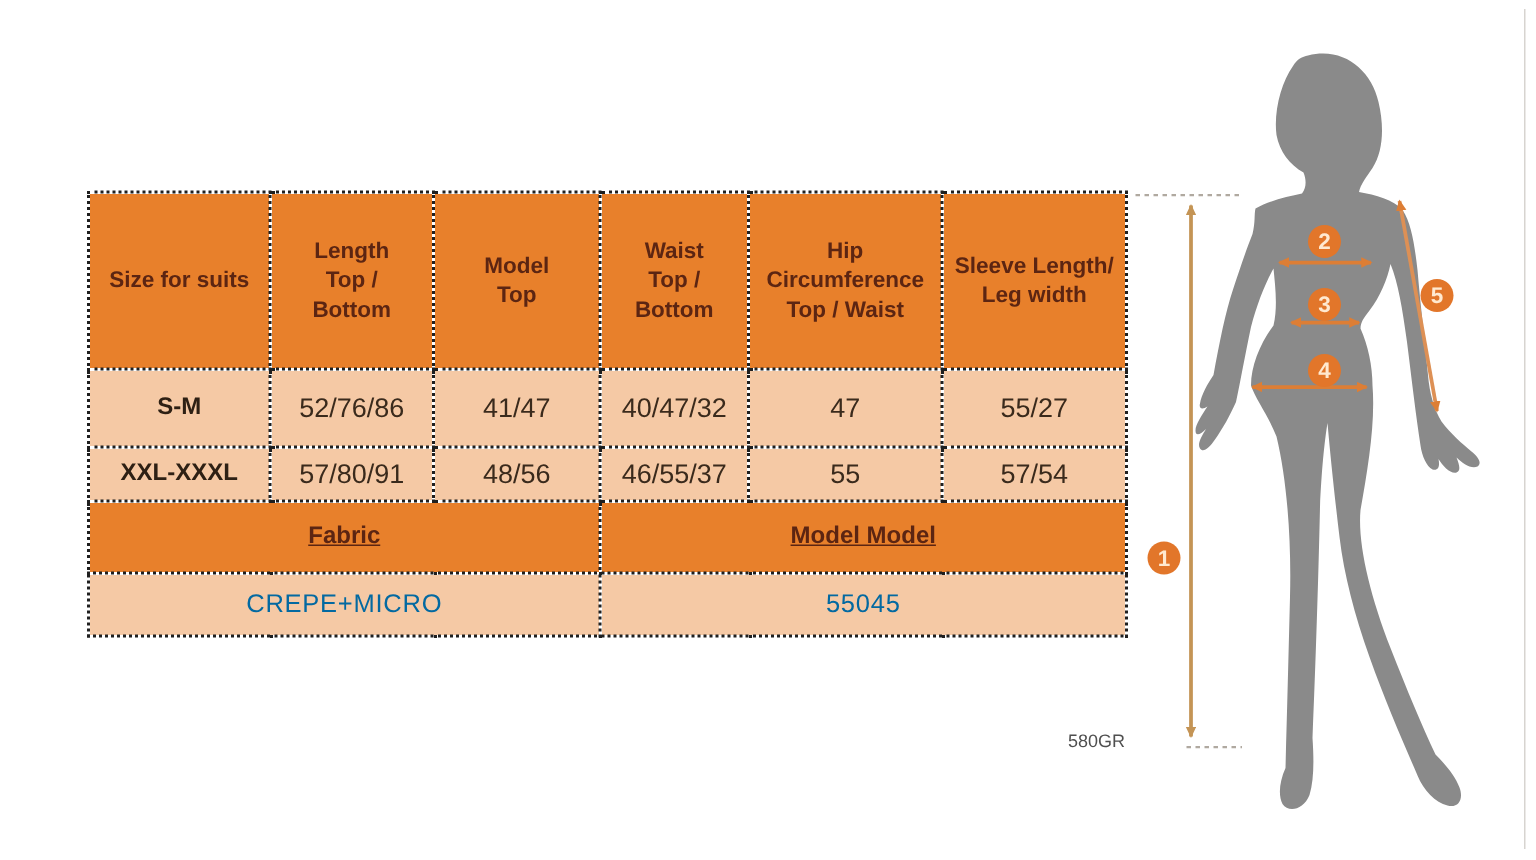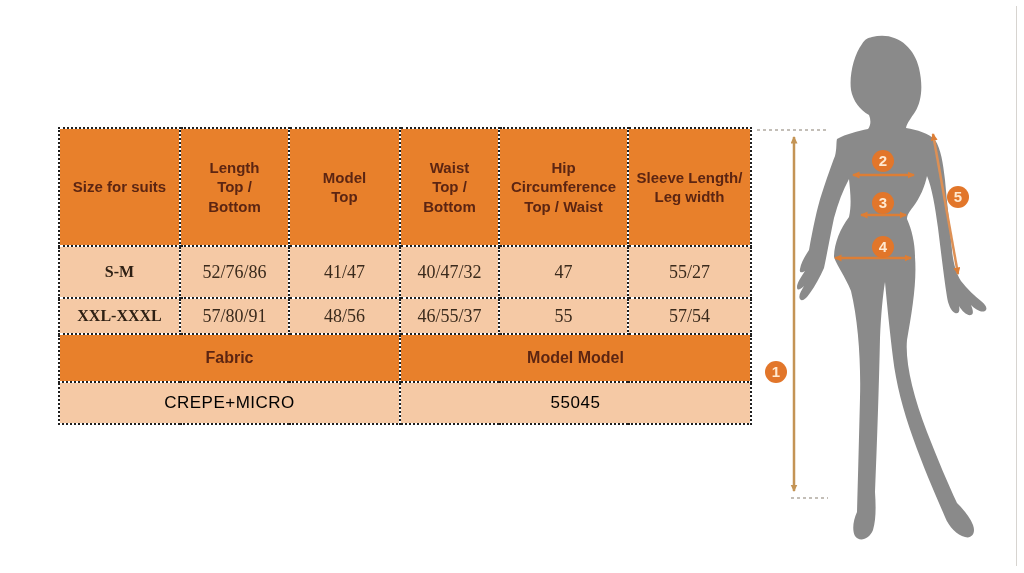--- a/index.html
+++ b/index.html
@@ -14,27 +14,27 @@
   }
   .size-table td{
     border:2px dotted #1f1f1f;
     text-align:center;vertical-align:middle;
     padding:2px 4px;overflow:hidden;
   }
   .hdr{
     background:#E8802B;color:#5C2512;font-weight:bold;font-size:15px;
     line-height:1.3;white-space:pre-line;height:112px;
   }
-  .datarow td{background:#F5C9A5;color:#3A2A1C;font-size:18px;font-family:Liberation Serif, serif;}
+  .datarow td{background:#F5C9A5;color:#3A2A1C;font-size:18px;}
   .datarow td.sizecell{font-weight:bold;font-size:16px;color:#2E2014;}
   .r1{height:52px}.r2{height:50px}.r3{height:36px}
   .labelrow td{
-    background:#E8802B;color:#5C2512;font-weight:bold;font-size:16px;height:42px;
+    background:#E8802B;color:#5C2512;font-weight:bold;font-size:16px;height:42px;text-decoration:underline;
   }
-  .valuerow td{background:#F5C9A5;color:#000000;font-size:17px;height:36px;letter-spacing:.5px;}
+  .valuerow td{background:#F5C9A5;color:#0369a1;font-size:17px;height:36px;letter-spacing:.5px;}
   .footnote{
     position:absolute;left:58px;top:487px;width:692px;text-align:right;
     font-size:12px;color:#4F4F4F;
   }
   
   #figure-svg{position:absolute;left:750px;top:18px;}
   .marker-num{
     fill:#FFE9D0;font-family:"Liberation Sans",sans-serif;font-size:15px;font-weight:bold;
     text-anchor:middle;
   }
@@ -91,20 +91,21 @@
         <td colspan="3">Fabric</td>
         <td colspan="3">Model Model</td>
       </tr>
       <tr class="valuerow">
         <td colspan="3">CREPE+MICRO</td>
         <td colspan="3">55045</td>
       </tr>
     </tbody>
   </table>
 
+  <div class="footnote">580GR</div>
 
   <svg id="figure-svg" width="274" height="553" viewBox="750 18 274 553">
     <defs>
       <marker id="ah-tan" markerWidth="9" markerHeight="9" refX="6.5" refY="3.5" orient="auto-start-reverse" markerUnits="userSpaceOnUse">
         <path d="M0,0 L7.5,3.5 L0,7 Z" fill="#C49455"></path>
       </marker>
       <marker id="ah-org" markerWidth="9" markerHeight="9" refX="6.5" refY="3.5" orient="auto-start-reverse" markerUnits="userSpaceOnUse">
         <path d="M0,0 L7.5,3.5 L0,7 Z" fill="#DD7E35"></path>
       </marker>
     </defs>

